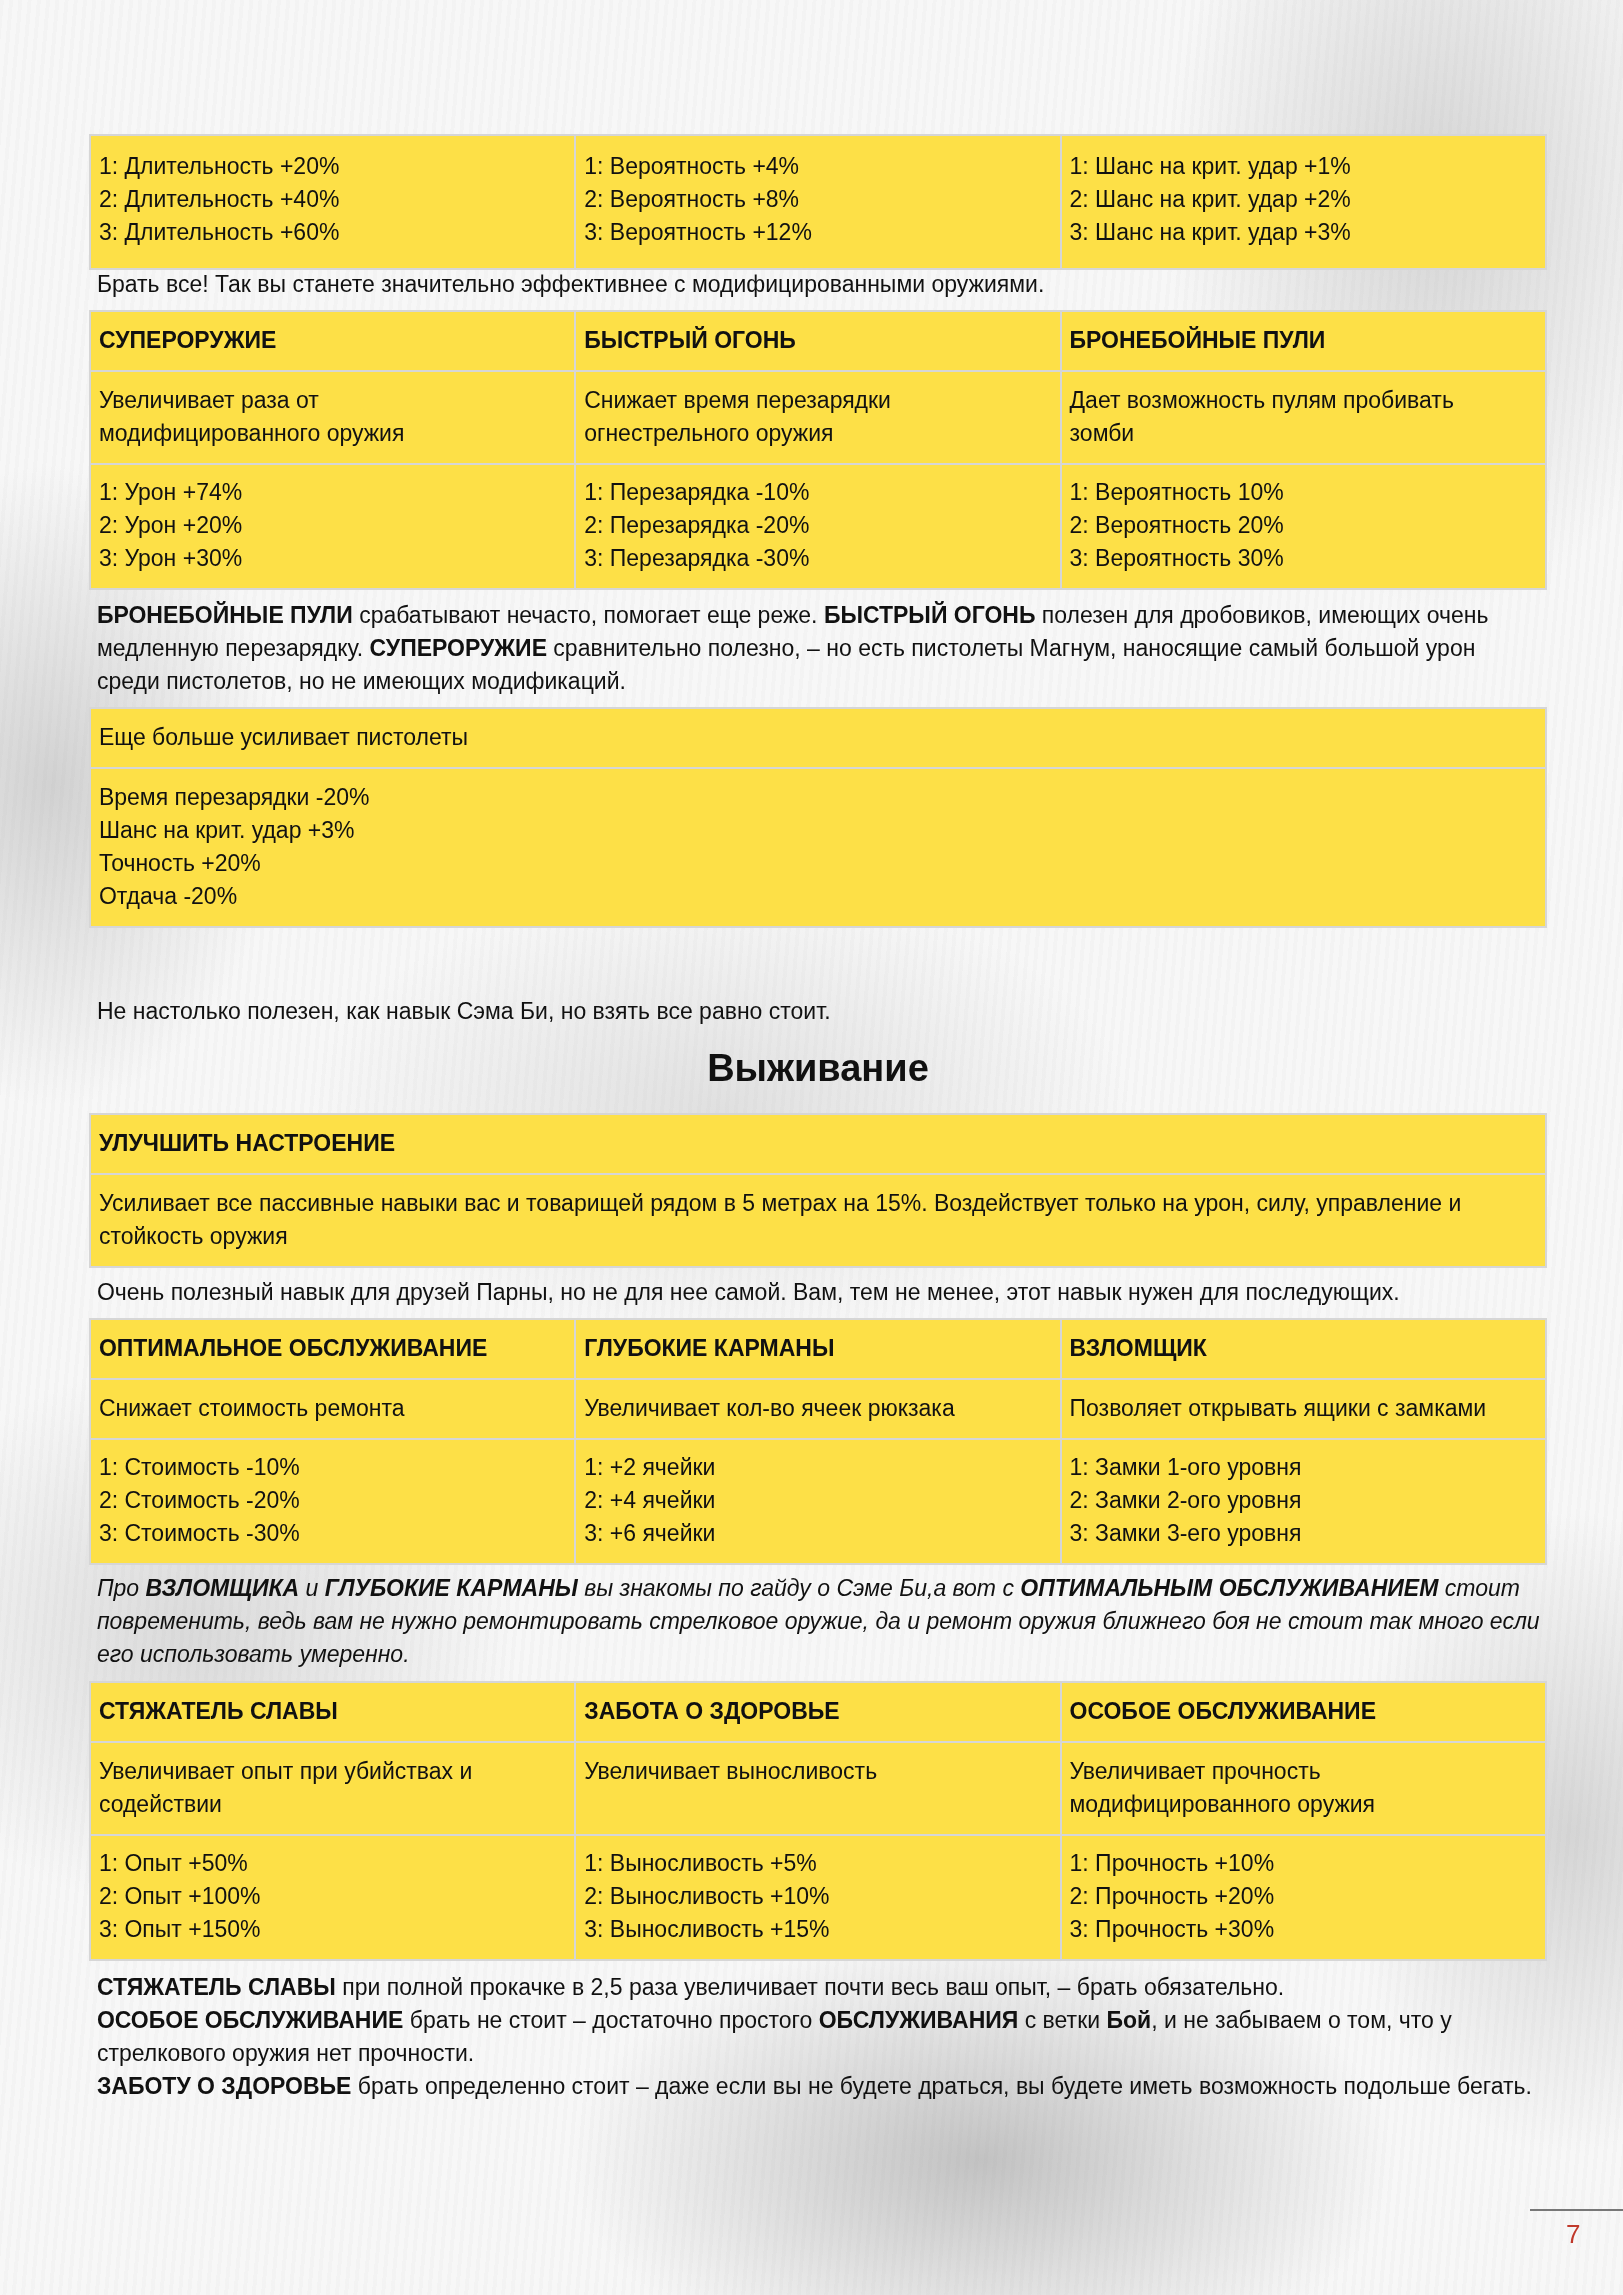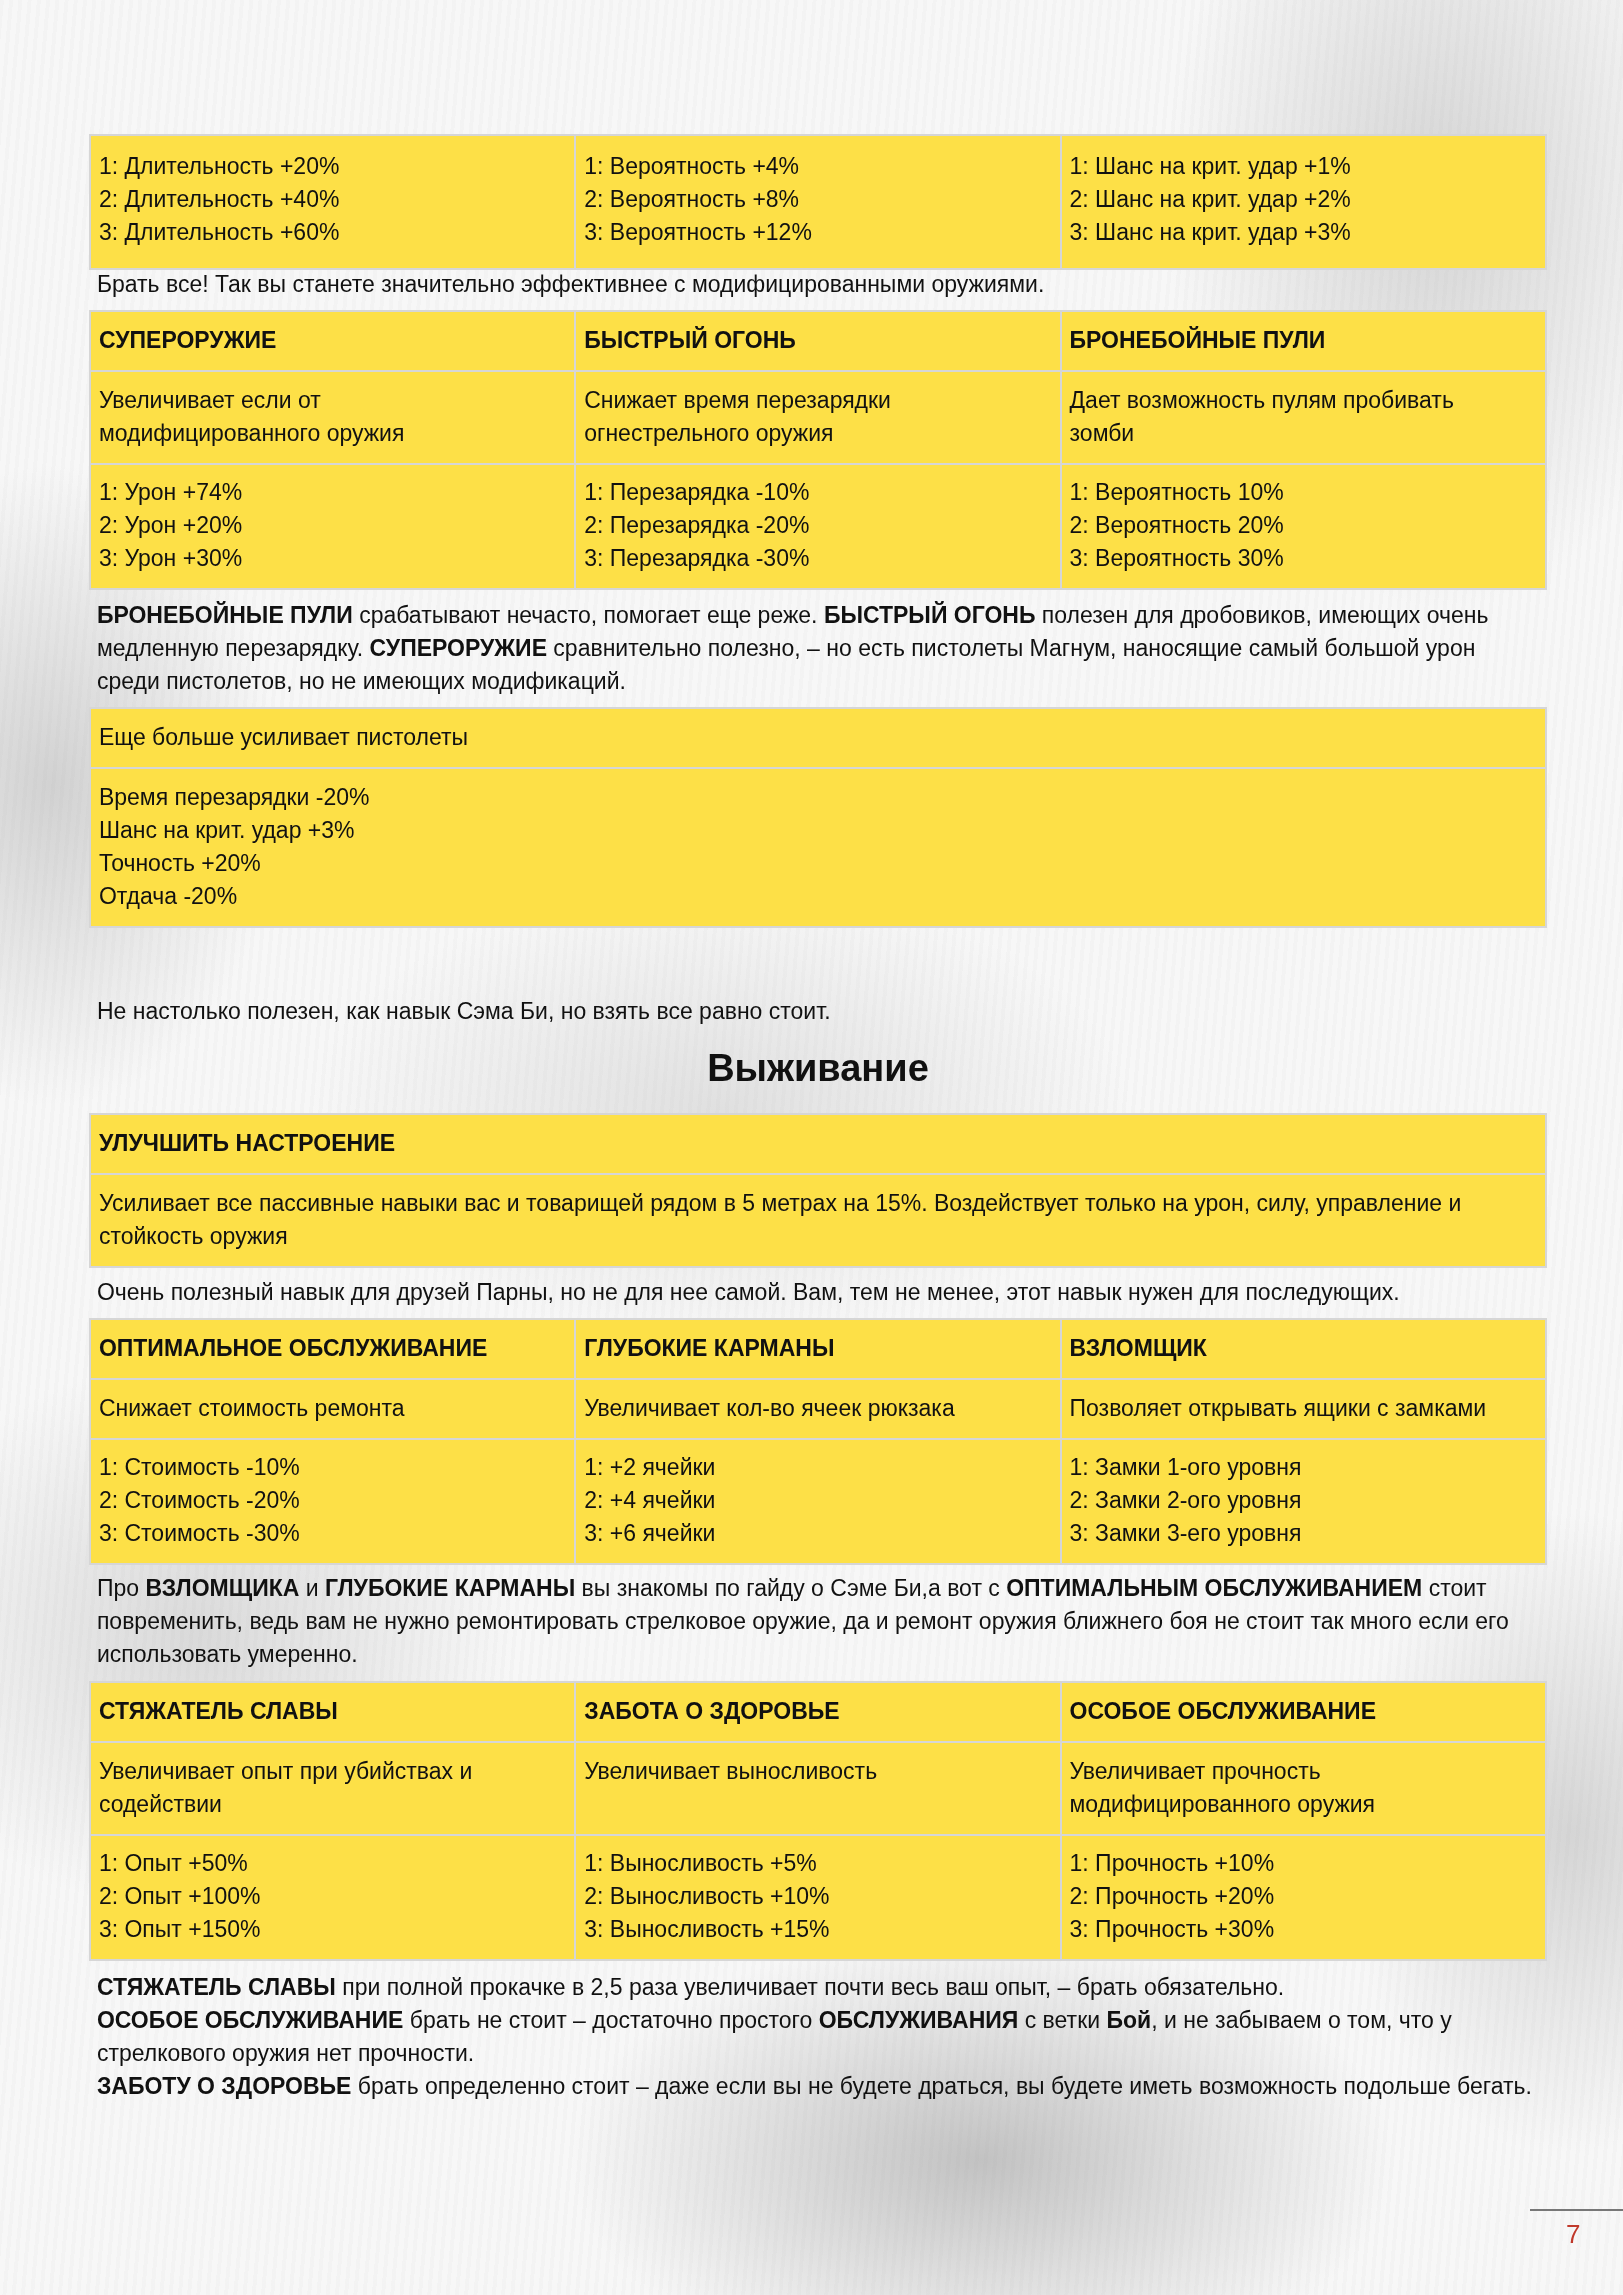--- a/index.html
+++ b/index.html
@@ -73,21 +73,21 @@
 
   <table class="tbl" style="top:310px;">
     <tbody>
         <tr>
       <td class="hd">СУПЕРОРУЖИЕ</td>
       <td class="hd">БЫСТРЫЙ ОГОНЬ</td>
       <td class="hd">БРОНЕБОЙНЫЕ ПУЛИ</td>
     </tr>
     <tr>
       <td>
-        <span class="ln">Увеличивает если от</span>
+        <span class="ln">Увеличивает раза от</span>
         <span class="ln">модифицированного оружия</span>
       </td>
       <td>
         <span class="ln">Снижает время перезарядки</span>
         <span class="ln">огнестрельного оружия</span>
       </td>
       <td>
         <span class="ln">Дает возможность пулям пробивать</span>
         <span class="ln">зомби</span>
       </td>
@@ -172,21 +172,21 @@
       </td>
       <td>
         <span class="ln">1: Замки 1-ого уровня</span>
         <span class="ln">2: Замки 2-ого уровня</span>
         <span class="ln">3: Замки 3-его уровня</span>
       </td>
     </tr>
   </tbody>
     </table>
 
-  <div class="para" style="top:1572px;"><span>Про </span><b>ВЗЛОМЩИКА</b><span> и </span><b>ГЛУБОКИЕ КАРМАНЫ</b><span> вы знакомы по гайду о Сэме Би,а вот с </span><b>ОПТИМАЛЬНЫМ ОБСЛУЖИВАНИЕМ</b><span> стоит повременить, ведь вам не нужно ремонтировать стрелковое оружие, да и ремонт оружия ближнего боя не стоит так много если его использовать умеренно.</span></div>
+  <div class="para" style="top:1572px;font-style:italic;"><span>Про </span><b>ВЗЛОМЩИКА</b><span> и </span><b>ГЛУБОКИЕ КАРМАНЫ</b><span> вы знакомы по гайду о Сэме Би,а вот с </span><b>ОПТИМАЛЬНЫМ ОБСЛУЖИВАНИЕМ</b><span> стоит повременить, ведь вам не нужно ремонтировать стрелковое оружие, да и ремонт оружия ближнего боя не стоит так много если его использовать умеренно.</span></div>
 
   <table class="tbl" style="top:1681px;">
     <tbody>
         <tr>
       <td class="hd">СТЯЖАТЕЛЬ СЛАВЫ</td>
       <td class="hd">ЗАБОТА О ЗДОРОВЬЕ</td>
       <td class="hd">ОСОБОЕ ОБСЛУЖИВАНИЕ</td>
     </tr>
     <tr>
       <td>

